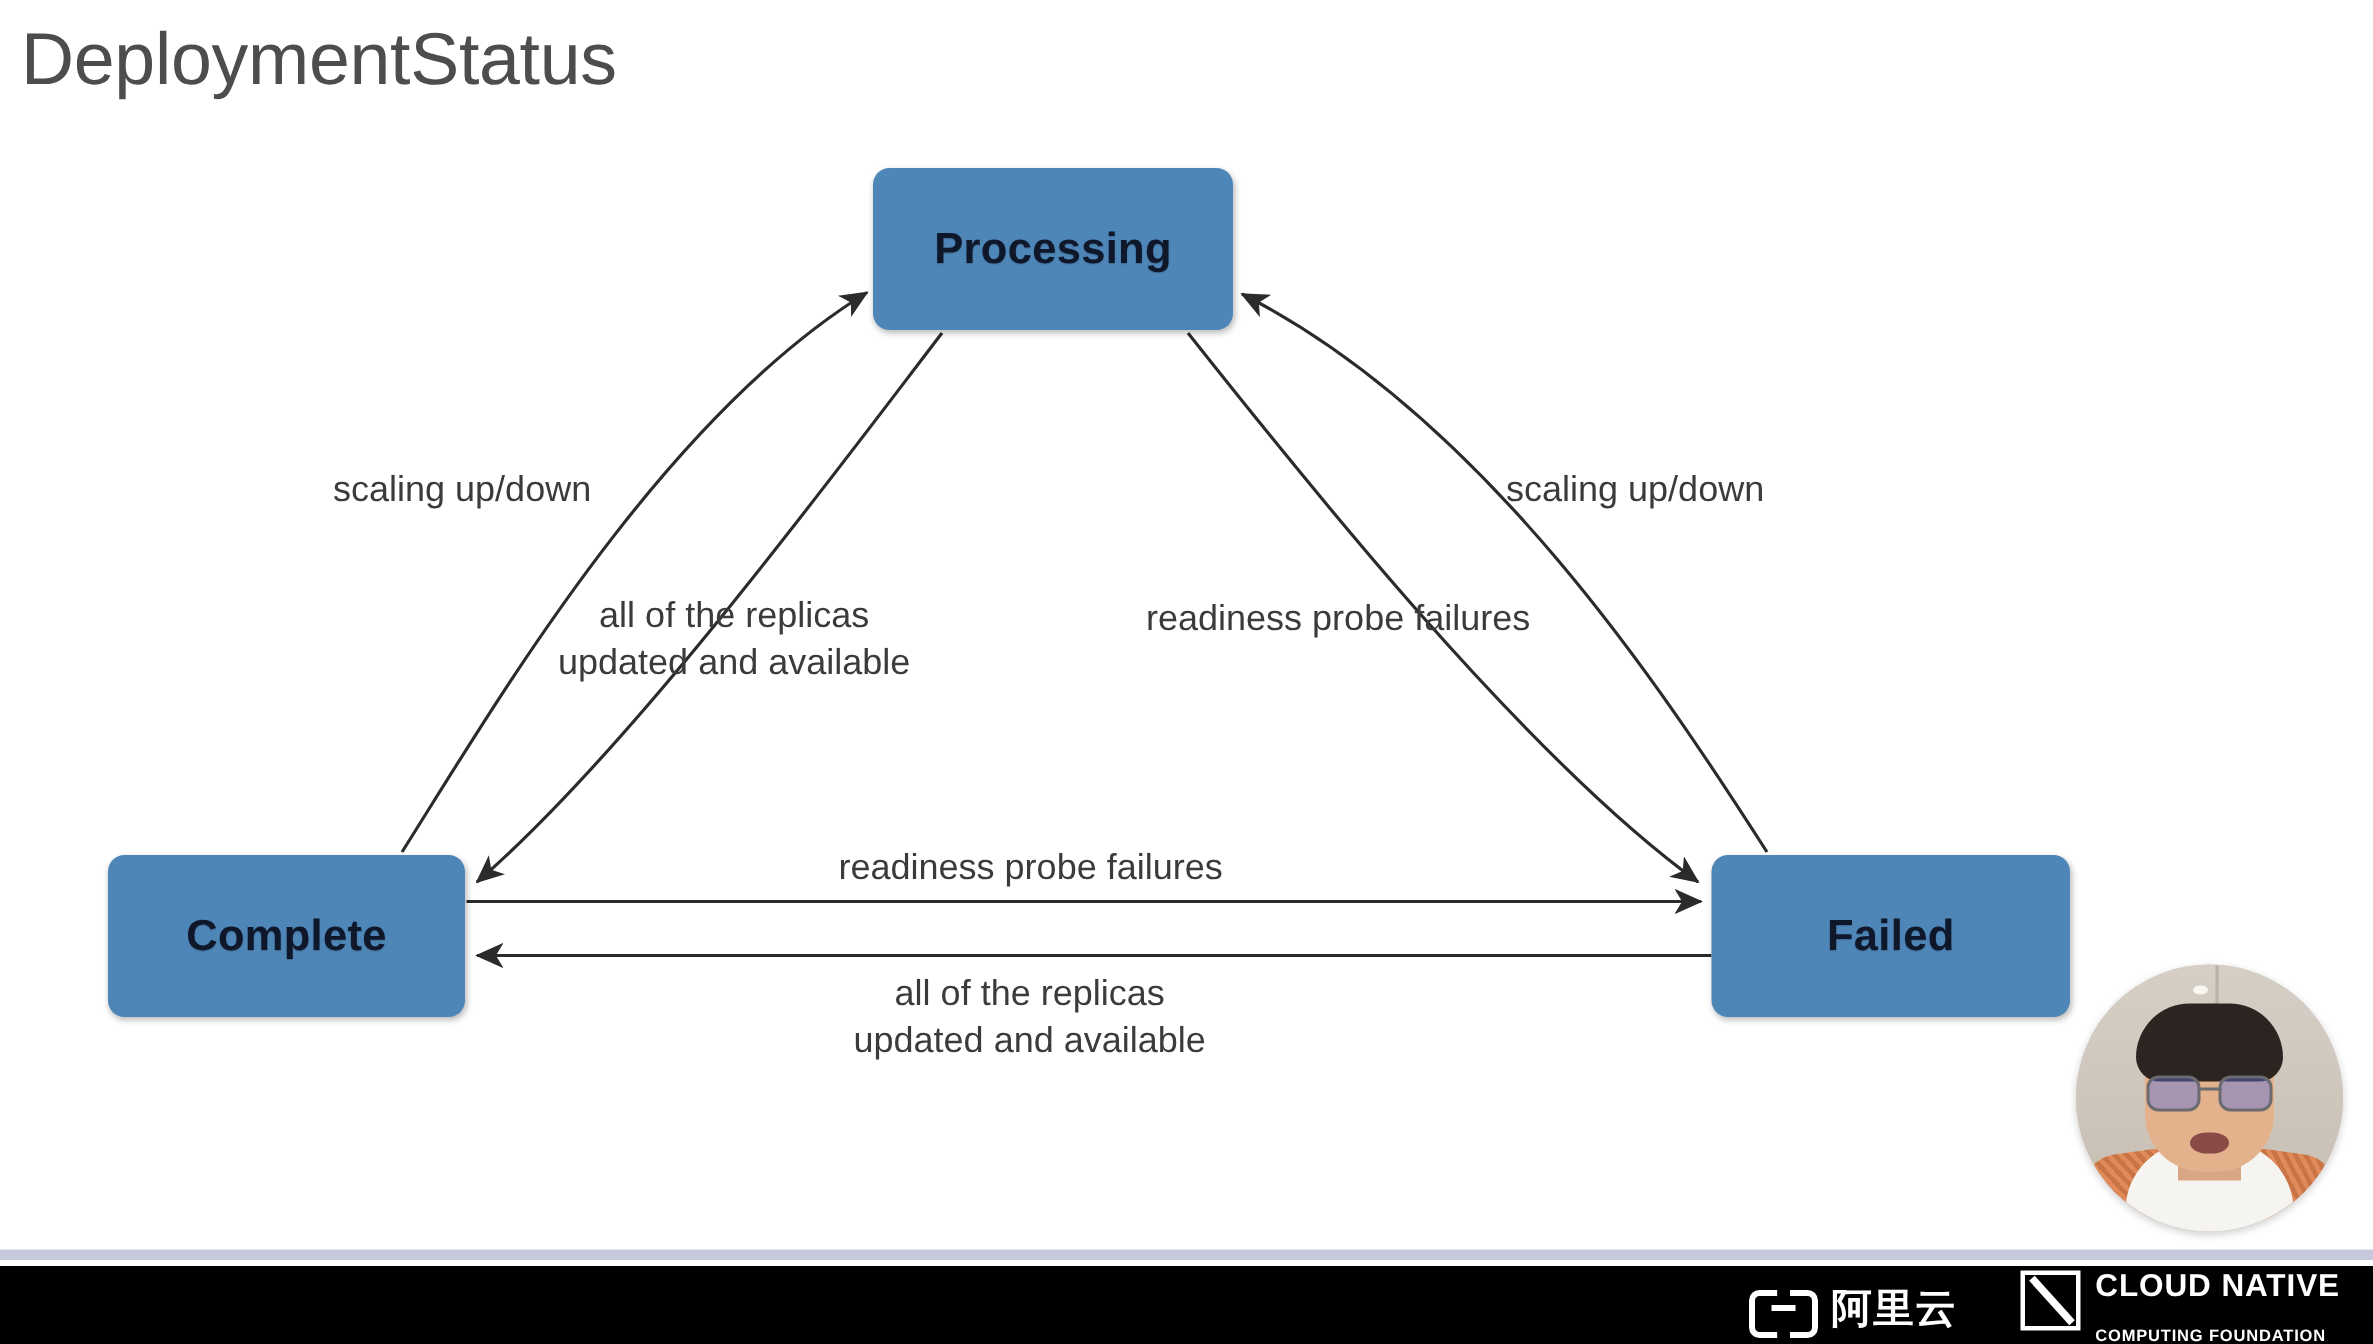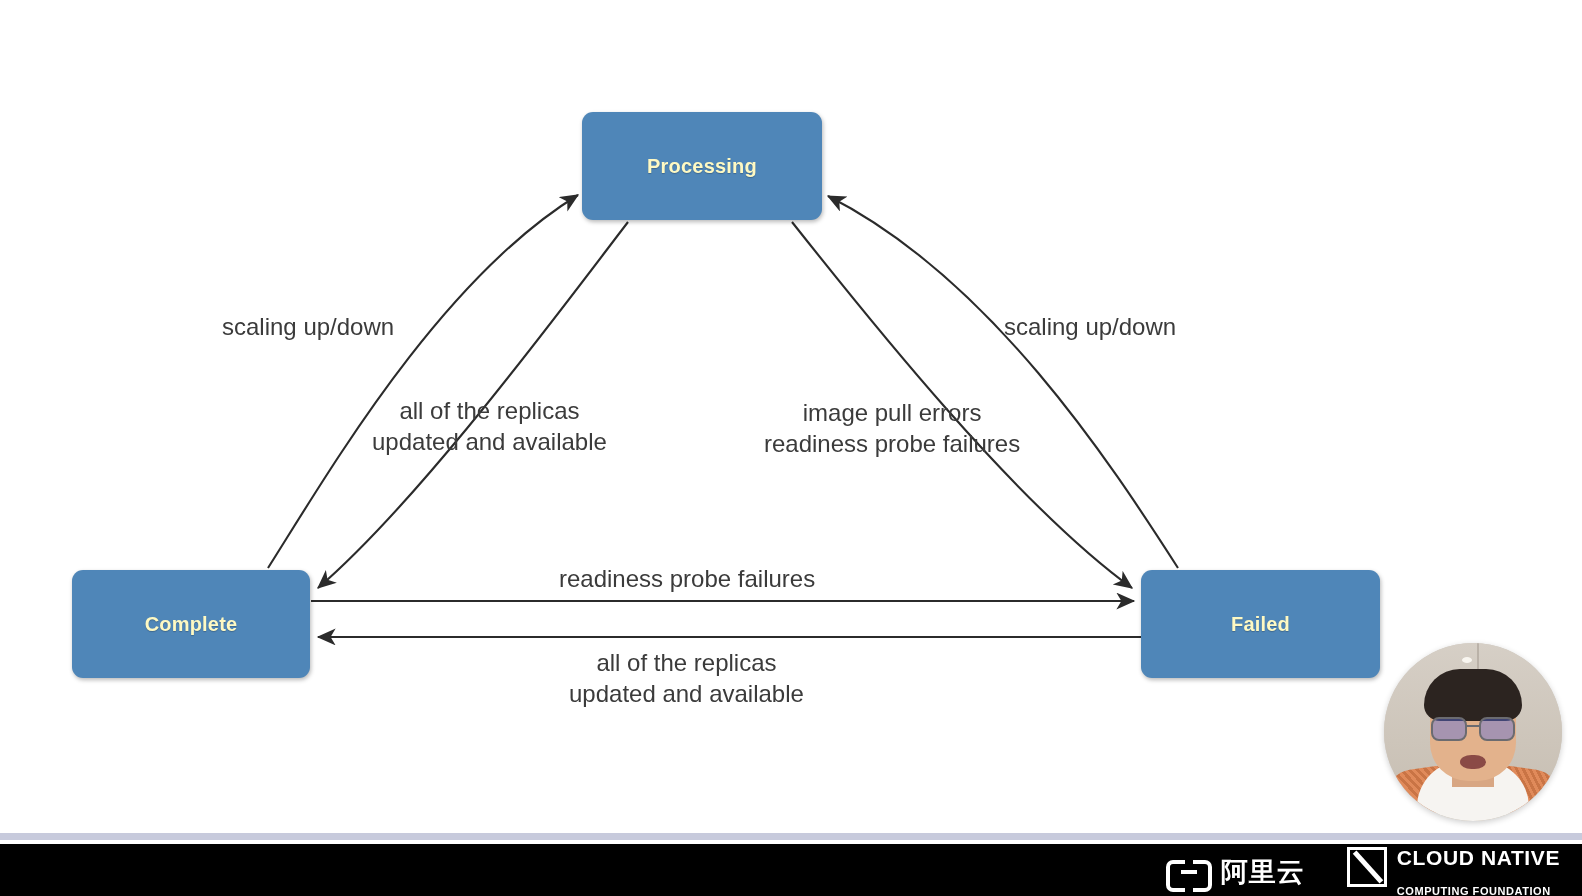--- a/index.html
+++ b/index.html
@@ -43,22 +43,22 @@
   .state-node {
     position: absolute;
     border-radius: 11px;
     background: #4f86b8;
     box-shadow: 1px 2px 4px rgba(0,0,0,0.28);
     display: flex;
     align-items: center;
     justify-content: center;
   }
   .state-node .state-label {
-    color: #fef9c3;
-    font-size: 20px;
+    color: #0f172a;
+    font-size: 29px;
     font-weight: bold;
     letter-spacing: 0.2px;
     text-shadow: 0 1px 1px rgba(0,0,0,0.22);
   }
   #node-processing { left: 582px; top: 112px;  width: 240px; height: 108px; }
   #node-complete   { left: 72px;  top: 570px;  width: 238px; height: 108px; }
   #node-failed     { left: 1141px;top: 570px;  width: 239px; height: 108px; }
 
   
   .edge-label {
@@ -297,20 +297,21 @@
     font-weight: bold;
     letter-spacing: 0.55px;
     margin-top: 18px;
   }
 </style>
 </head>
 <body>
 
 <div id="slide">
 
+  <div id="slide-title">DeploymentStatus</div>
 
   <svg id="diagram-svg" viewBox="0 0 1582 840" preserveAspectRatio="none">
     <defs>
       <marker id="arrowhead" markerWidth="11" markerHeight="11" refX="8.4" refY="4" orient="auto" markerUnits="strokeWidth">
         <path d="M0,0 L9,4 L0,8 L2.4,4 z" fill="#2b2b2b"></path>
       </marker>
     </defs>
 
     <path d="M 268 568 C 330 470 440 280 578 195" fill="none" stroke="#2b2b2b" stroke-width="2.1" marker-end="url(#arrowhead)"></path>
 
@@ -338,21 +339,20 @@
   <div class="edge-label" id="label-left-scaling">
     <span class="lbl-line">scaling up/down</span>
   </div>
 
   <div class="edge-label" id="label-left-replicas">
     <span class="lbl-line">all of the replicas</span>
     <span class="lbl-line">updated and available</span>
   </div>
 
   <div class="edge-label" id="label-right-errors">
-    <span class="lbl-line">image pull errors</span>
     <span class="lbl-line">readiness probe failures</span>
   </div>
 
   <div class="edge-label" id="label-right-scaling">
     <span class="lbl-line">scaling up/down</span>
   </div>
 
   <div class="edge-label" id="label-mid-readiness">
     <span class="lbl-line">readiness probe failures</span>
   </div>

